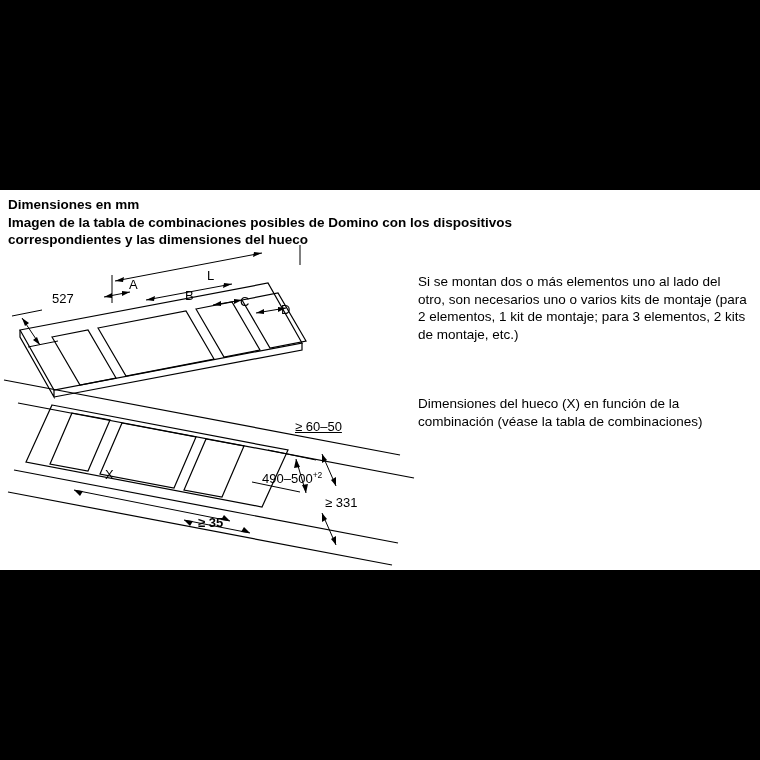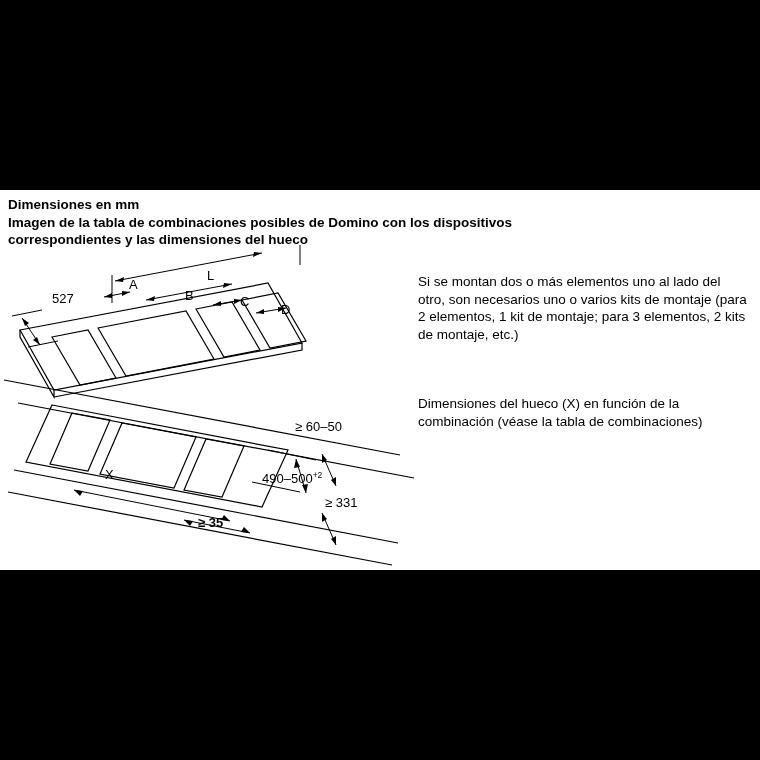--- a/index.html
+++ b/index.html
@@ -168,21 +168,21 @@
         </g>
       </svg>
 
       <div class="lbl" style="left:52px; top:46px;">527</div>
       <div class="lbl" style="left:129px; top:32px;">A</div>
       <div class="lbl" style="left:207px; top:23px;">L</div>
       <div class="lbl" style="left:185px; top:43px;">B</div>
       <div class="lbl" style="left:240px; top:49px;">C</div>
       <div class="lbl" style="left:281px; top:57px;">D</div>
 
-      <div class="lbl" style="left:295px; top:174px;">≥ 60–50</div>
+      <div class="lbl" style="left:295px; top:174px;text-decoration:underline;">≥ 60–50</div>
       <div class="lbl" style="left:262px; top:225px;"><span>490–500</span><span class="sup">+2</span></div>
       <div class="lbl" style="left:325px; top:250px;">≥ 331</div>
       <div class="lbl" style="left:105px; top:222px;">X</div>
       <div class="lbl" style="left:198px; top:270px;font-weight:bold;">≥ 35</div>
     </div>
 
   </div>
 </div>
 
 </body></html>

